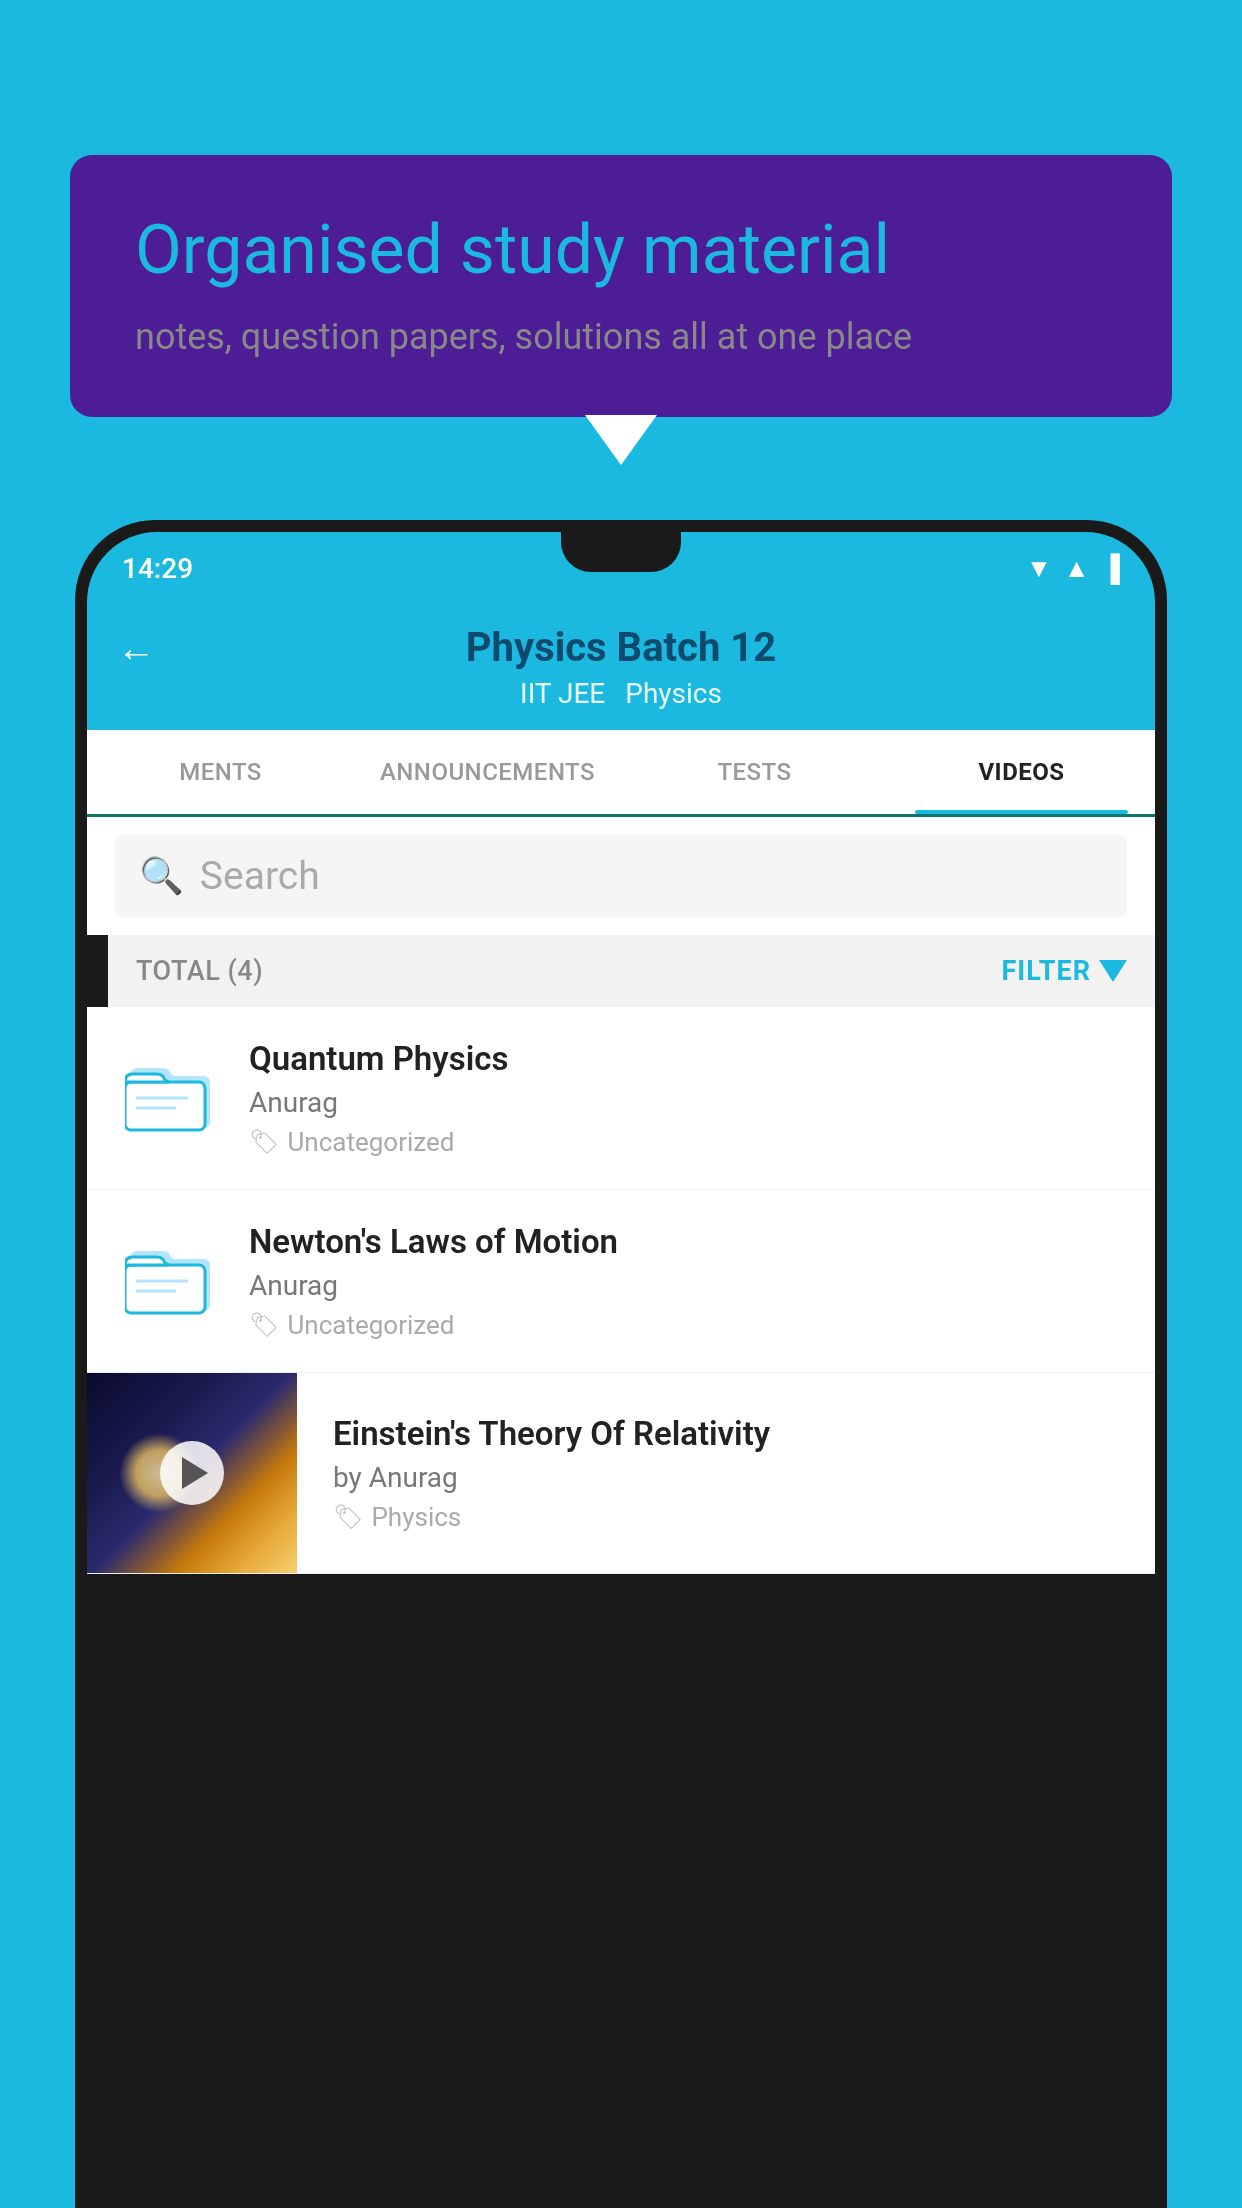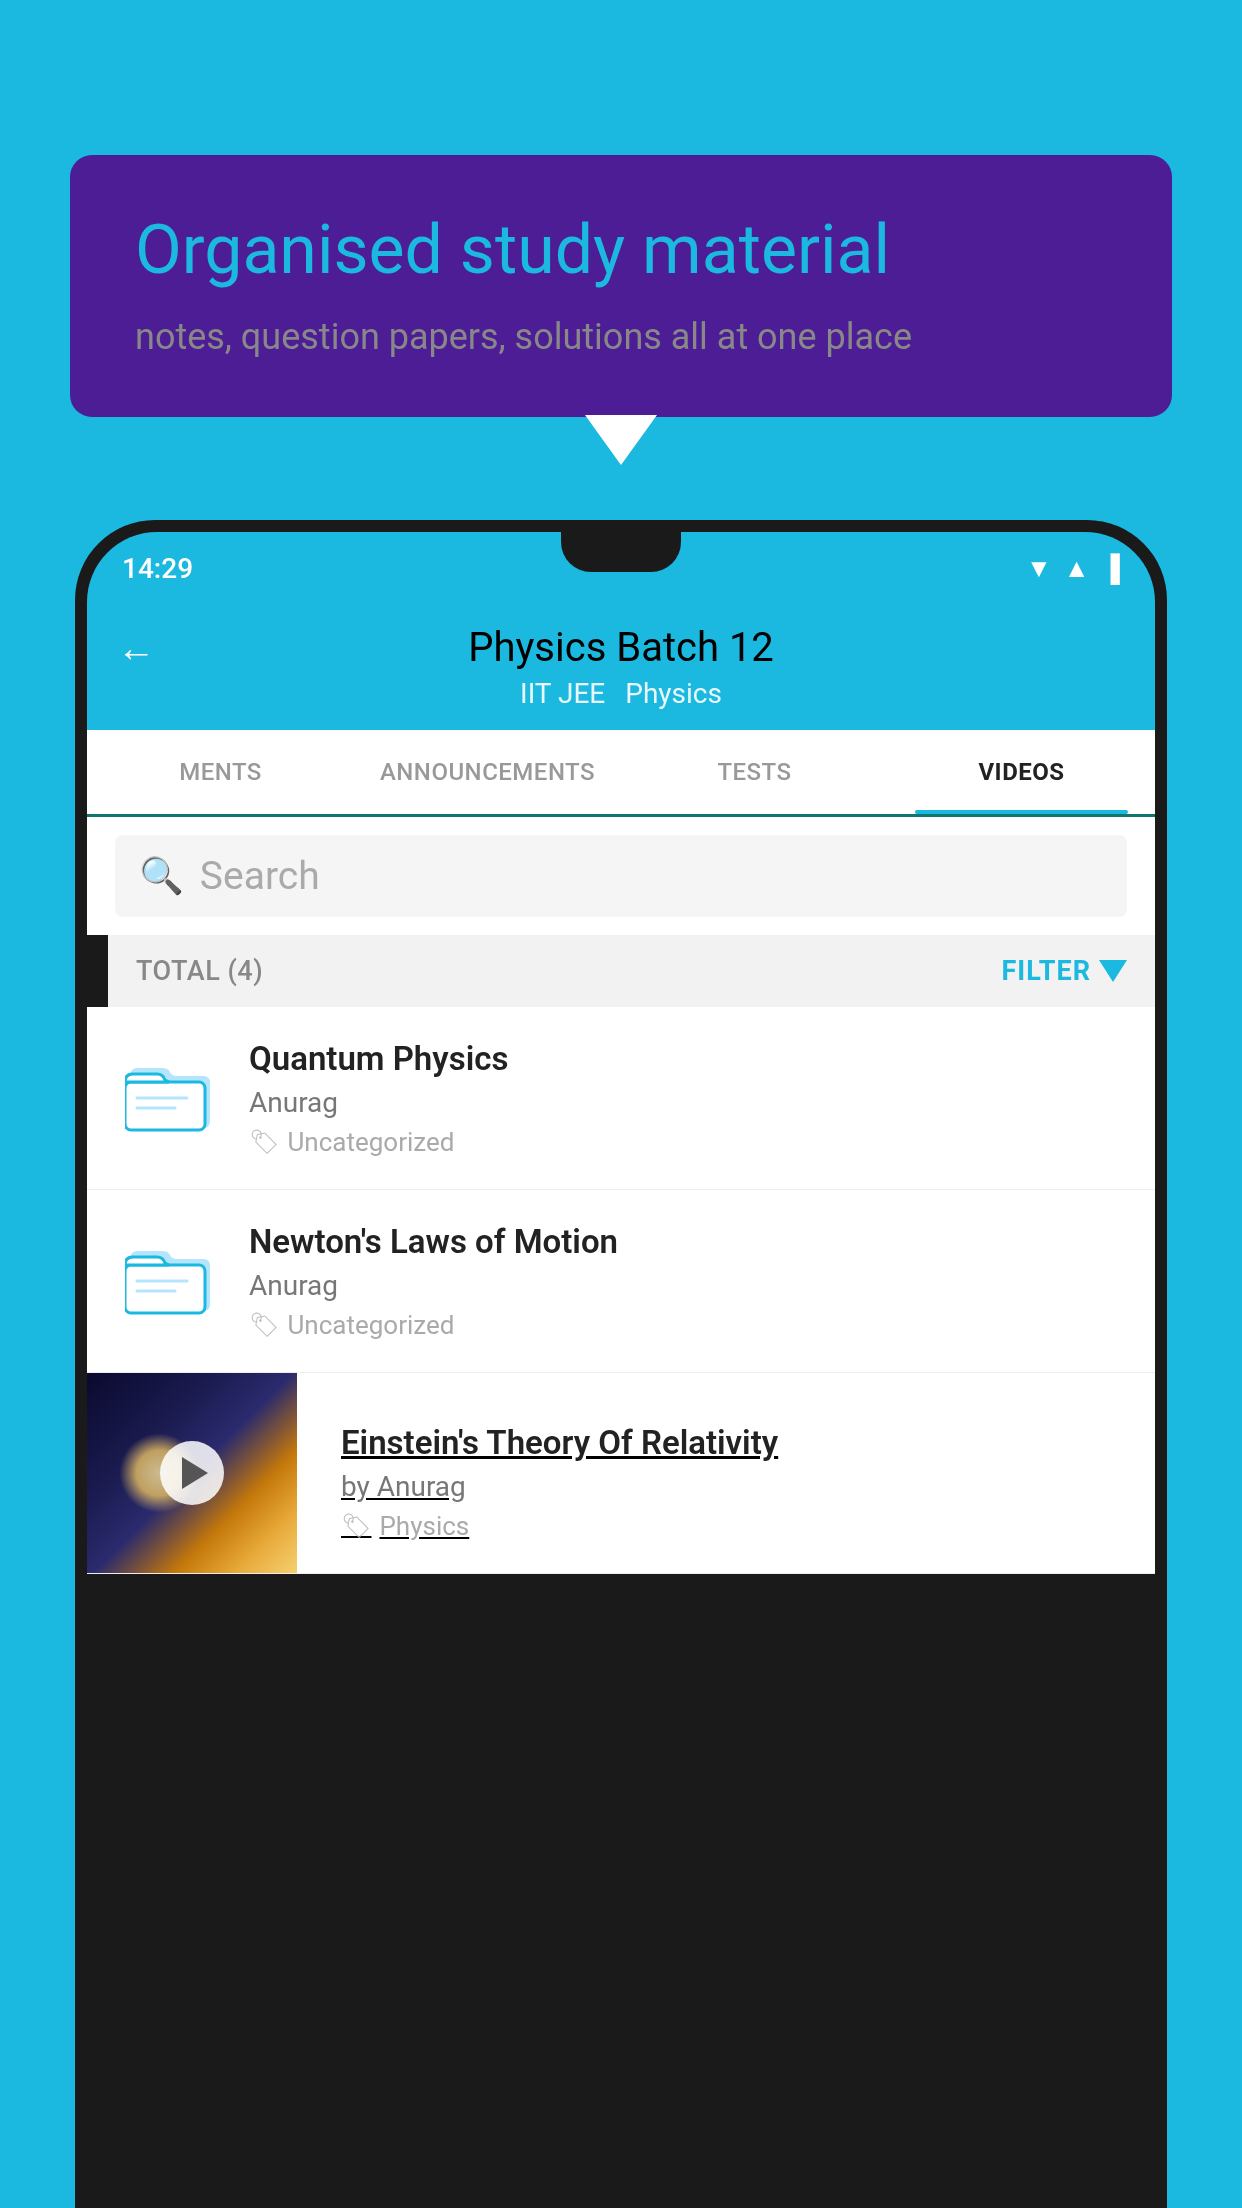--- a/index.html
+++ b/index.html
@@ -139,23 +139,23 @@
 
     .back-arrow {
       position: absolute;
       left: 0;
       color: white;
       font-size: 38px;
       font-weight: bold;
     }
 
     .header-title {
-      color: #000000;
+      color: #0c4a6e;
       font-size: 40px;
-      font-weight: 400;
+      font-weight: 700;
       text-align: center;
     }
 
     .header-subtitle {
       color: rgba(255,255,255,0.9);
       font-size: 28px;
       margin-top: 6px;
       display: flex;
       gap: 20px;
     }
@@ -311,25 +311,24 @@
     }
 
     .tag-icon {
       font-size: 24px;
       color: #bbb;
     }
 
     
     .video-item-einstein {
       display: flex;
-      align-items: flex-end;
+      align-items: center;
       padding: 0 0 0 0;
       border-bottom: 1px solid #eee;
-      gap: 16px;
-      text-decoration: underline;
+      gap: 8px;
     }
 
     .einstein-thumbnail {
       width: 210px;
       height: 200px;
       flex-shrink: 0;
       background: linear-gradient(135deg, #0a0a2e 0%, #1a1a4e 30%, #2a2a6e 50%, #c4780a 70%, #e8aa3a 85%, #f5d070 100%);
       position: relative;
       display: flex;
       align-items: center;

